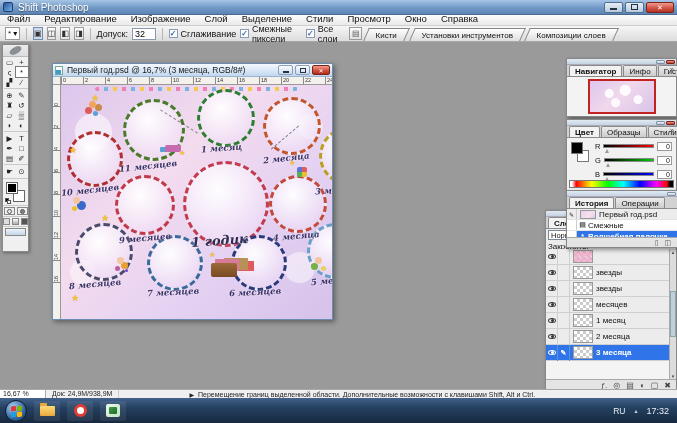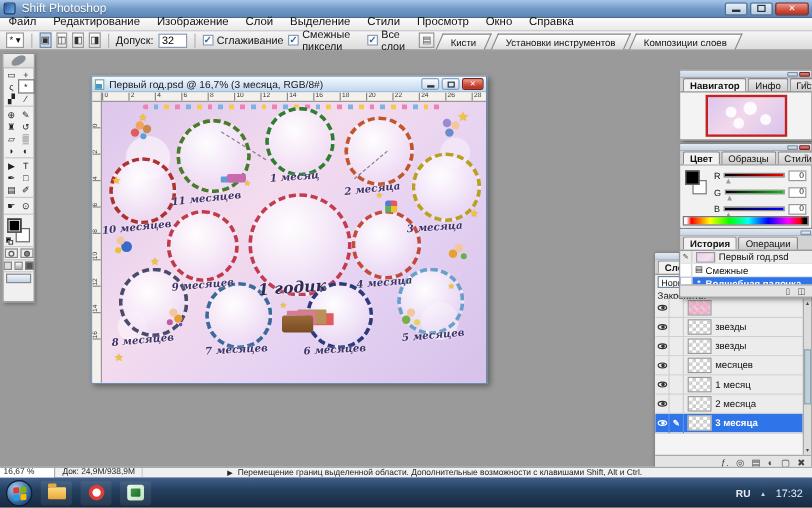--- a/index.html
+++ b/index.html
@@ -45,21 +45,21 @@
   #mini-sw .mb{left:2px;top:2px;background:#fff}
   .tb-row{display:flex;justify-content:center;gap:2px;padding:1px 0;border-top:1px solid #c9c9c9}
   .qm-btn{width:11px;height:8px;border:1px solid #888;background:#eee;display:flex;align-items:center;justify-content:center}
   .qm-btn i{width:5px;height:5px;border:1px solid #555;border-radius:50%}
   .qm-btn.q2 i{background:#888}
   .scr-btn{width:8px;height:7px;border:1px solid #888;background:#ddd}
   .scr-btn.s2{background:linear-gradient(#fff,#aaa)}
   .scr-btn.s3{background:#555}
   #ir-btn{width:21px;height:8px;border:1px solid #888;background:linear-gradient(#eef4fb,#c2d4e8)}
   
-  #docwin{position:absolute;left:76px;top:63px;width:330px;height:257px;background:#f0f0f0;border:1px solid #6a8cb0;box-shadow:2px 2px 5px rgba(0,0,0,.4);z-index:5}
+  #docwin{position:absolute;left:52px;top:63px;width:281px;height:257px;background:#f0f0f0;border:1px solid #6a8cb0;box-shadow:2px 2px 5px rgba(0,0,0,.4);z-index:5}
   #dw-title{height:13px;background:linear-gradient(#f4f9fe,#d8e6f6 55%,#c2d8ee);display:flex;align-items:center;font-size:8.5px;padding:0 2px;border-bottom:1px solid #9ab4cf}
   #doc-icon{width:8px;height:9px;background:#fff;border:1px solid #7a9;position:relative;flex:0 0 auto}
   #doc-icon:after{content:"";position:absolute;left:0;bottom:0;width:5px;height:4px;background:#49c}
   #dw-text{flex:1;margin-left:4px;white-space:nowrap;overflow:hidden;color:#1a1a1a}
   .dwbtn{width:15px;height:10px;margin-left:2px;border-radius:2px;border:1px solid #8aa0bd;background:linear-gradient(#fbfdff,#ccdaeb);display:flex;align-items:center;justify-content:center;font-size:6px;color:#234}
   .dwbtn.close{width:18px;background:linear-gradient(#ef9d90,#cf4a38 60%,#a92f1f);border-color:#7e2217;color:#fff}
   .dwbtn .minbar{width:6px;height:2px;background:#234;margin-top:3px}
   .dwbtn .maxbox{width:6px;height:5px;border:1px solid #234}
   #dw-body{position:absolute;left:0;top:13px;right:0;bottom:0}
   #ruler-corner{position:absolute;left:0;top:0;width:8px;height:8px;background:#f2efe9;border-right:1px solid #999;border-bottom:1px solid #999}
@@ -146,21 +146,21 @@
   #orb{background:radial-gradient(circle at 35% 30%,#a6cdf2,#2e5e96 65%,#122a44);border:1px solid #0d1d30;position:relative}
   #flag{position:absolute;left:5px;top:5px;width:11px;height:11px;display:grid;grid-template-columns:5px 5px;grid-template-rows:5px 5px;gap:1px;transform:skewY(-4deg)}
   #flag i{border-radius:1px}
   .task-ico{width:26px;height:20px;margin-left:7px;border-radius:2px;background:rgba(255,255,255,.07);display:flex;align-items:center;justify-content:center}
   .folder{width:15px;height:10px;background:linear-gradient(#ffd97a,#e8a93c);border-radius:1px;position:relative}
   .folder:before{content:"";position:absolute;left:0;top:-3px;width:7px;height:3px;background:#e8a93c;border-radius:1px 1px 0 0}
   .odisc{width:13px;height:13px;border-radius:50%;border:3px solid #e23b33;background:#fff}
   .gapp{width:14px;height:13px;border-radius:2px;background:linear-gradient(135deg,#eef7ee,#bfe3c0);position:relative}
   .gapp:after{content:"";position:absolute;left:3px;top:3px;width:8px;height:7px;background:linear-gradient(135deg,#3f9d4a,#1d6b2a);border-radius:1px}
   #tray{margin-left:auto;display:flex;align-items:center;gap:9px;padding-right:8px;color:#e8eef6;font-size:9px}
-  #tray .lang{font-weight:bold;font-size:8.5px}
+  #tray .lang{font-weight:normal;font-size:8.5px}
   #tray .up{font-size:6px;color:#cdd8e6}
   #tray .clock{font-size:9px}
 </style>
 </head>
 <body>
 
 <div id="titlebar">
   <div id="app-icon"></div>
   <div id="title-text">Shift Photoshop</div>
   <div class="wbtn">

